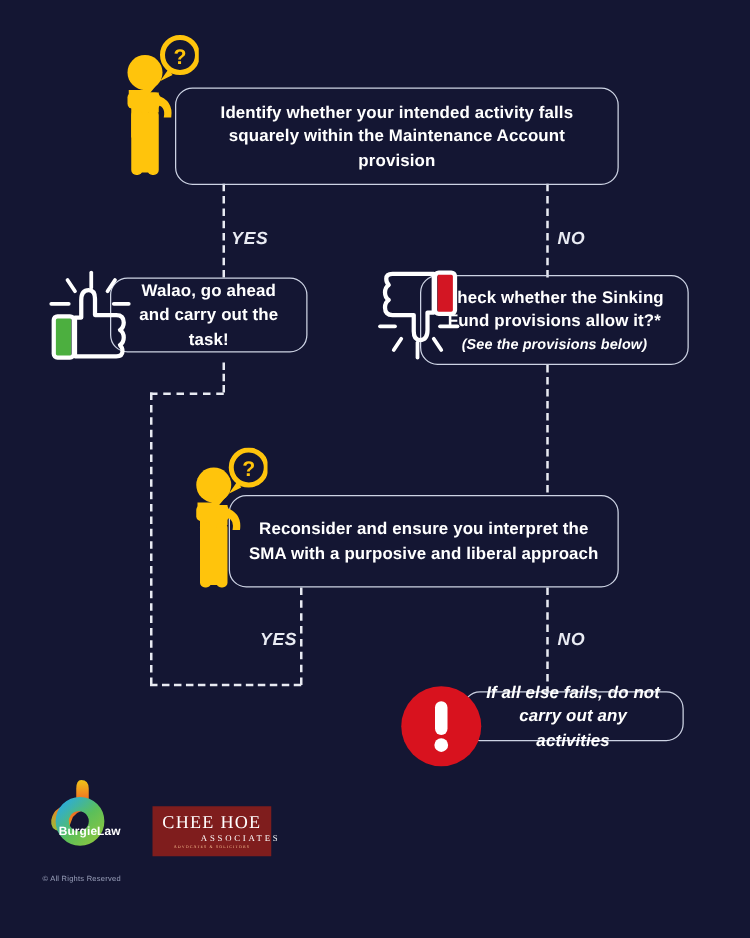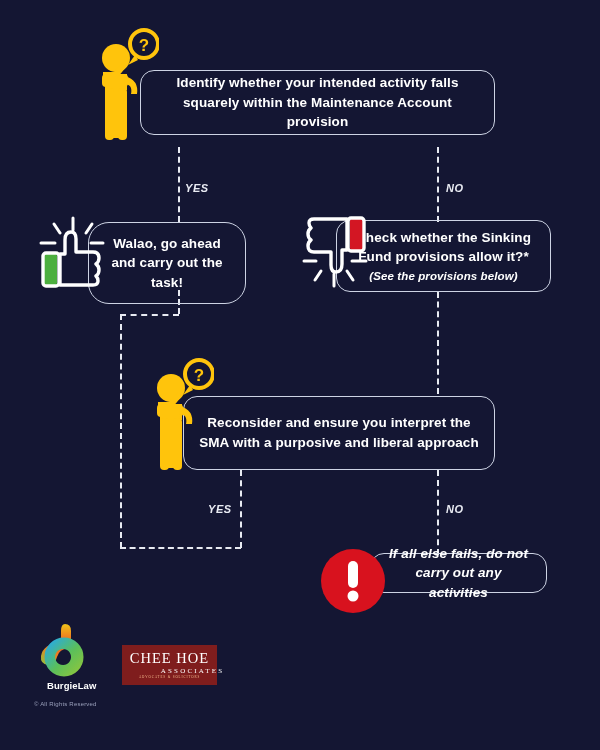--- a/index.html
+++ b/index.html
@@ -26,21 +26,21 @@
     border-left: 2px dashed #e8eaf2;
   }
   .hline {
     position: absolute;
     height: 0;
     border-top: 2px dashed #e8eaf2;
   }
   .edge-label {
     position: absolute;
     color: #e9ebf3;
-    font-size: 11px;
+    font-size: 14px;
     font-style: italic;
     font-weight: 600;
     letter-spacing: 0.6px;
   }
 
   
   .box {
     position: absolute;
     border: 1.4px solid #cdd3e4;
     border-radius: 14px;
@@ -160,21 +160,21 @@
 
       <rect x="8" y="60" width="9" height="52" rx="4" fill="#ffc40c"></rect>
       <rect x="21" y="60" width="9" height="52" rx="4" fill="#ffc40c"></rect>
 
       <path d="M6 50 L20 50 L30 38 L26 34 L17 44 L6 44 Z" fill="#ffc40c"></path>
 
       <path d="M28 48 Q42 52 40 66 L34 66 Q36 56 27 56 Z" fill="#ffc40c"></path>
     </svg>
   </div>
 
-  <div class="box" style="left:140px; top:70px; width:355px; height:65px;">
+  <div class="box" style="left:140px; top:70px; width:355px; height:78px;">
     <div class="box-text">Identify whether your intended activity falls squarely within the Maintenance Account provision</div>
   </div>
 
   <div class="icon" style="left:37px; top:216px; width:68px; height:72px;">
     <svg width="68" height="72" viewBox="0 0 68 72">
 
       <line x1="36" y1="2" x2="36" y2="14" stroke="#ffffff" stroke-width="3" stroke-linecap="round"></line>
       <line x1="17" y1="8" x2="23" y2="17" stroke="#ffffff" stroke-width="3" stroke-linecap="round"></line>
       <line x1="55" y1="8" x2="49" y2="17" stroke="#ffffff" stroke-width="3" stroke-linecap="round"></line>
       <line x1="4" y1="27" x2="18" y2="27" stroke="#ffffff" stroke-width="3" stroke-linecap="round"></line>
@@ -182,21 +182,21 @@
 
       <rect x="7" y="38" width="13" height="31" rx="2" fill="#4caf3f"></rect>
 
       <path d="M23 69 L23 38 L28 38 L28 24 Q28 16 34 16 Q39 16 39 23 L39 36 L56 36
                Q62 36 62 42 Q62 46 59 48 Q62 50 62 54 Q62 58 59 60
                Q61 62 61 65 Q61 69 56 69 Z" fill="none" stroke="#ffffff" stroke-width="3.4" stroke-linejoin="round"></path>
       <rect x="6" y="37" width="16" height="33" rx="3" fill="none" stroke="#ffffff" stroke-width="3.4"></rect>
     </svg>
   </div>
 
-  <div class="box" style="left:88px; top:222px; width:158px; height:82px;border-radius:21px;">
+  <div class="box" style="left:88px; top:222px; width:158px; height:60px;">
     <div class="box-text">Walao, go ahead and carry out the task!</div>
   </div>
 
   <div class="icon" style="left:302px; top:216px; width:68px; height:72px;">
     <svg width="68" height="72" viewBox="0 0 68 72">
 
       <line x1="32" y1="70" x2="32" y2="58" stroke="#ffffff" stroke-width="3" stroke-linecap="round"></line>
       <line x1="51" y1="64" x2="45" y2="55" stroke="#ffffff" stroke-width="3" stroke-linecap="round"></line>
       <line x1="13" y1="64" x2="19" y2="55" stroke="#ffffff" stroke-width="3" stroke-linecap="round"></line>
       <line x1="64" y1="45" x2="50" y2="45" stroke="#ffffff" stroke-width="3" stroke-linecap="round"></line>
@@ -270,21 +270,21 @@
       </defs>
 
       <path d="M28 2 Q34 2 34 9 L34 26 L24 26 L24 9 Q24 2 28 2 Z" fill="url(#g1)"></path>
 
       <path d="M24 20 Q6 22 4 34 Q3 42 11 43 Q18 43 20 35 Q22 27 32 26 Z" fill="url(#g3)"></path>
 
       <path d="M26 19 A16 16 0 1 1 25.9 19 Z M26 27 A8 8 0 1 0 26.1 27 Z" fill="url(#g2)"></path>
       <circle cx="27" cy="35" r="15.5" fill="none" stroke="url(#g2)" stroke-width="8"></circle>
     </svg>
   </div>
-  <div class="burgie-label" style="left:36px; top:680px;padding-left:11px;">BurgieLaw</div>
+  <div class="burgie-label" style="left:36px; top:660px;padding-left:11px;">BurgieLaw</div>
   <div class="copyright" style="left:34px; top:701px;">© All Rights Reserved</div>
 
   <div class="cheehoe" style="left:122px; top:645px; width:95px; height:40px;">
     <div class="cheehoe-main">CHEE HOE</div>
     <div class="cheehoe-sub">ASSOCIATES</div>
     <div class="cheehoe-tag">ADVOCATES &amp; SOLICITORS</div>
   </div>
 
 </div>
 

